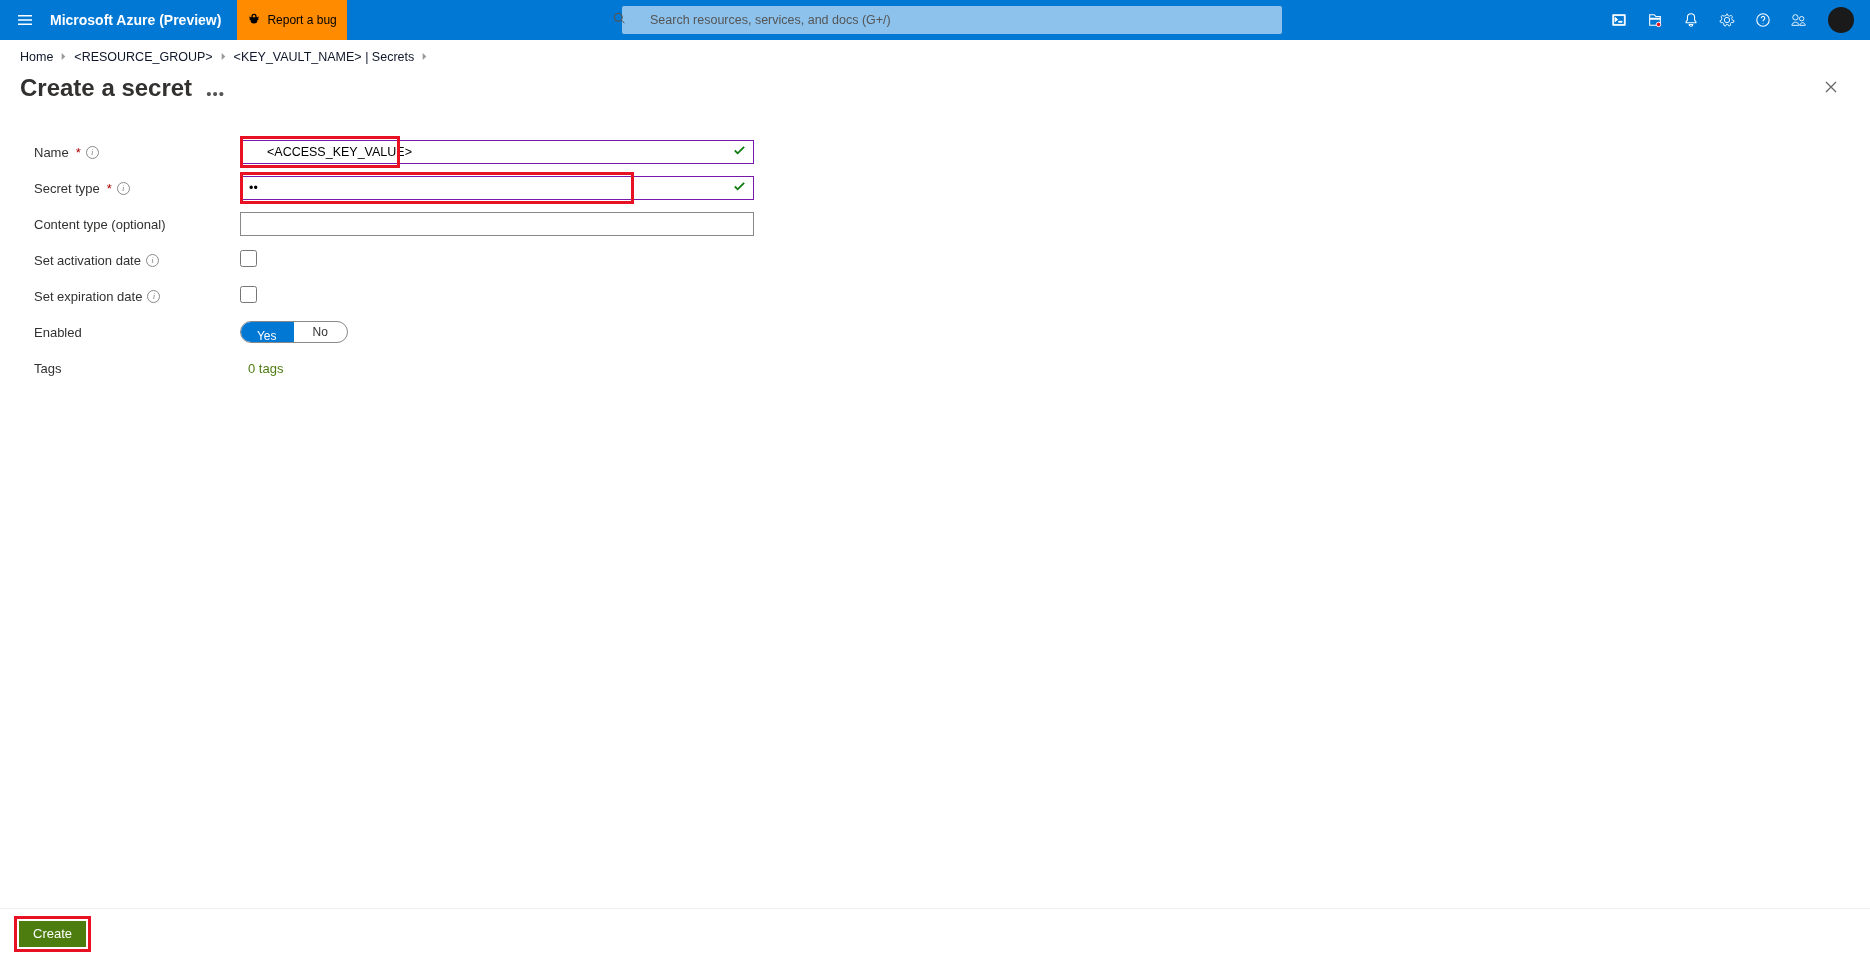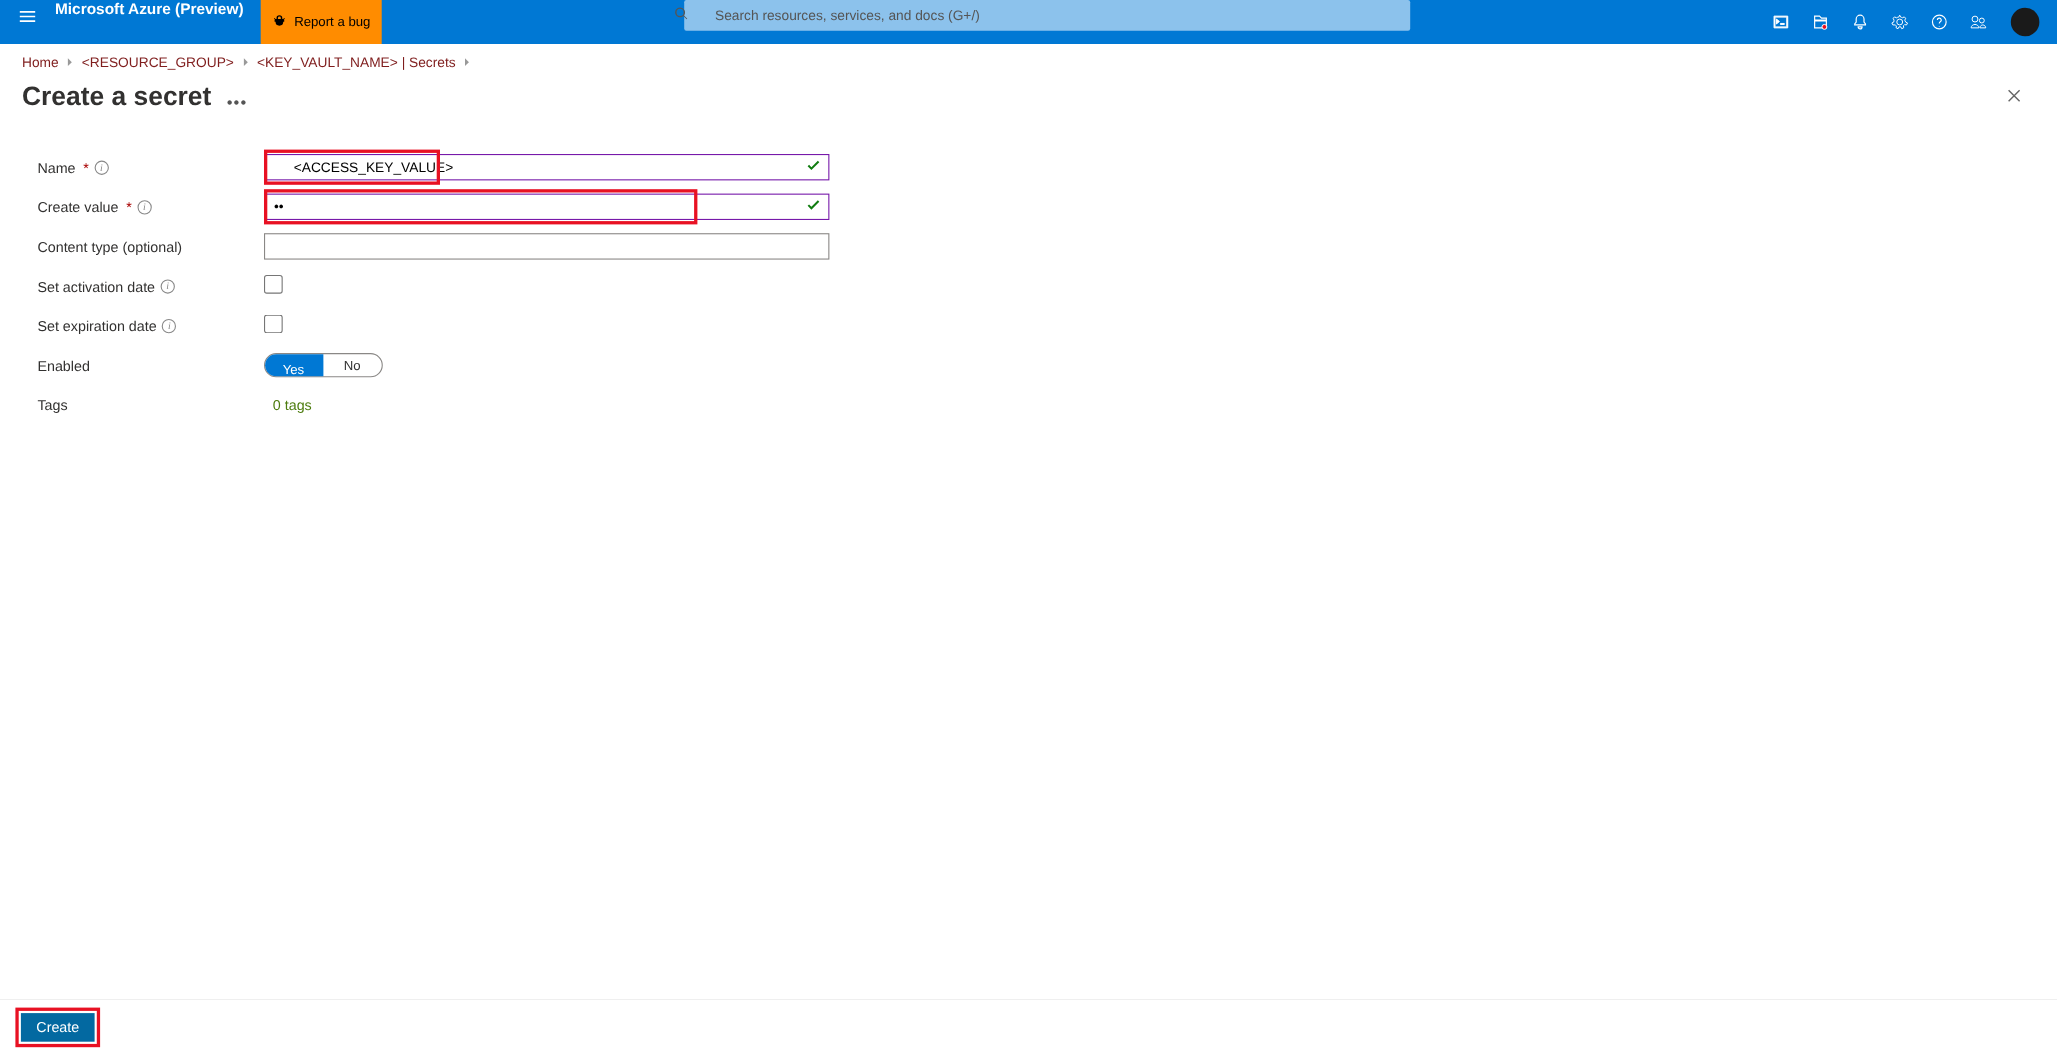--- a/index.html
+++ b/index.html
@@ -1,37 +1,37 @@
 <!DOCTYPE html>
 <html><head>
 <meta charset="utf-8">
 <style>
 * { box-sizing: border-box; margin: 0; padding: 0; }
 body { font-family: "Segoe UI", -apple-system, sans-serif; font-size: 13px; color: #323130; background: #fff; overflow: hidden; }
 
 
-.topbar { height: 40px; background: #0078d4; display: flex; align-items: flex-start; padding: 0 10px; color: #fff; position: relative; }
+.topbar { height: 40px; background: #0078d4; display: flex; align-items: center; padding: 0 10px; color: #fff; position: relative; }
 .hamburger { width: 30px; height: 30px; display: flex; align-items: center; justify-content: center; cursor: pointer; }
 .hamburger svg { width: 16px; height: 16px; fill: #fff; }
 .brand { font-weight: 600; font-size: 14px; margin: 0 16px 0 10px; white-space: nowrap; }
 .bug-btn { background: #ff8c00; color: #000; border: none; padding: 20px 10px; font-size: 12px; display: flex; align-items: center; gap: 6px; cursor: pointer; height: 26px; }
 .bug-btn svg { width: 14px; height: 14px; fill: #000; }
 .search-wrap { position: absolute; left: 50%; transform: translateX(-50%); width: 660px; }
 .search-box { width: 100%; height: 28px; background: rgba(255,255,255,0.55); border: none; border-radius: 2px; padding: 0 10px 0 28px; font-size: 12.5px; color: #323130; margin-left: 17px; }
 .search-box::placeholder { color: #555; }
 .search-icon-wrap { position: absolute; left: 8px; top: 50%; transform: translateY(-50%); }
 .search-icon-wrap svg { width: 13px; height: 13px; fill: #555; }
 .topbar-right { margin-left: auto; display: flex; align-items: center; gap: 2px; }
 .top-icon { width: 34px; height: 40px; display: flex; align-items: center; justify-content: center; cursor: pointer; }
 .top-icon svg { width: 16px; height: 16px; fill: #fff; stroke: #fff; }
 .avatar { width: 26px; height: 26px; border-radius: 50%; background: #1a1a1a; margin-left: 10px; margin-right: 6px; cursor: pointer; }
 
 
 .crumbs { height: 30px; display: flex; align-items: center; padding: 4px 20px 0; font-size: 12.5px; }
-.crumbs a { color: #7f1d1d; text-decoration: none; cursor: pointer; }
+.crumbs a { color: #0f172a; text-decoration: none; cursor: pointer; }
 .crumbs .sep { margin: 0 6px; color: #999; }
 .crumbs .sep svg { width: 9px; height: 9px; fill: #999; }
 
 
 .title-row { display: flex; align-items: flex-end; padding: 2px 20px 10px; }
 .title { font-size: 24px; font-weight: 600; }
 .more-dots { margin-left: 14px; cursor: pointer; color: #555; font-size: 15px; letter-spacing: 1px; }
 .close-x { margin-left: auto; width: 30px; height: 30px; display: flex; align-items: center; justify-content: center; cursor: pointer; margin-right: 4px; }
 .close-x svg { width: 14px; height: 14px; stroke: #666; fill: none; }
 
@@ -59,21 +59,21 @@
 .toggle { display: inline-flex; border: 1px solid #8a8886; border-radius: 12px; height: 22px; overflow: hidden; width: 108px; }
 .toggle span { flex: 1; display: flex; align-items: center; justify-content: center; font-size: 12px; cursor: pointer; }
 .toggle .on { background: #0078d4; color: #fff; border-radius: 11px 0 0 11px; margin: -1px 0 -1px -1px; padding: 15px 0; }
 .toggle .off { color: #333; }
 
 .link { color: #4d7c0f; font-size: 13px; cursor: pointer; padding-left: 8px; }
 
 
 .footer { position: fixed; bottom: 0; left: 0; right: 0; height: 50px; display: flex; align-items: center; padding: 0 14px; border-top: 1px solid #eee; background: #fff; }
 .hl-create { border: 3px solid #e81123; padding: 2px; }
-.create-btn { background: #0369a1; color: #fff; border: none; height: 26px; padding: 0 14px; font-size: 13px; cursor: pointer; }
+.create-btn { background: #4d7c0f; color: #fff; border: none; height: 26px; padding: 0 14px; font-size: 13px; cursor: pointer; }
 </style>
 </head>
 <body>
 
 <div class="topbar">
   <div class="hamburger">
     <svg viewBox="0 0 16 16">
         <path d="M1 3h14v1.5H1zM1 7.25h14v1.5H1zM1 11.5h14V13H1z"></path>
       </svg>
   </div>
@@ -165,21 +165,21 @@
       <input class="input valid-input" style="padding-left: 26px;" value="&lt;ACCESS_KEY_VALUE&gt;">
       <span class="check"><svg viewBox="0 0 14 14">
             <path d="M2 7l3 3 7-7"></path>
           </svg></span>
       <div class="hl-name"></div>
     </div>
   </div>
 
   <div class="row">
     <div class="lbl">
-      <span>Create value</span>
+      <span>Secret type</span>
         <span class="req">*</span>
       <span class="info">i</span>
     </div>
     <div class="ctrl">
       <input class="input valid-input" value="••" style="">
       <span class="check"><svg viewBox="0 0 14 14">
             <path d="M2 7l3 3 7-7"></path>
           </svg></span>
       <div class="hl-secret"></div>
     </div>

